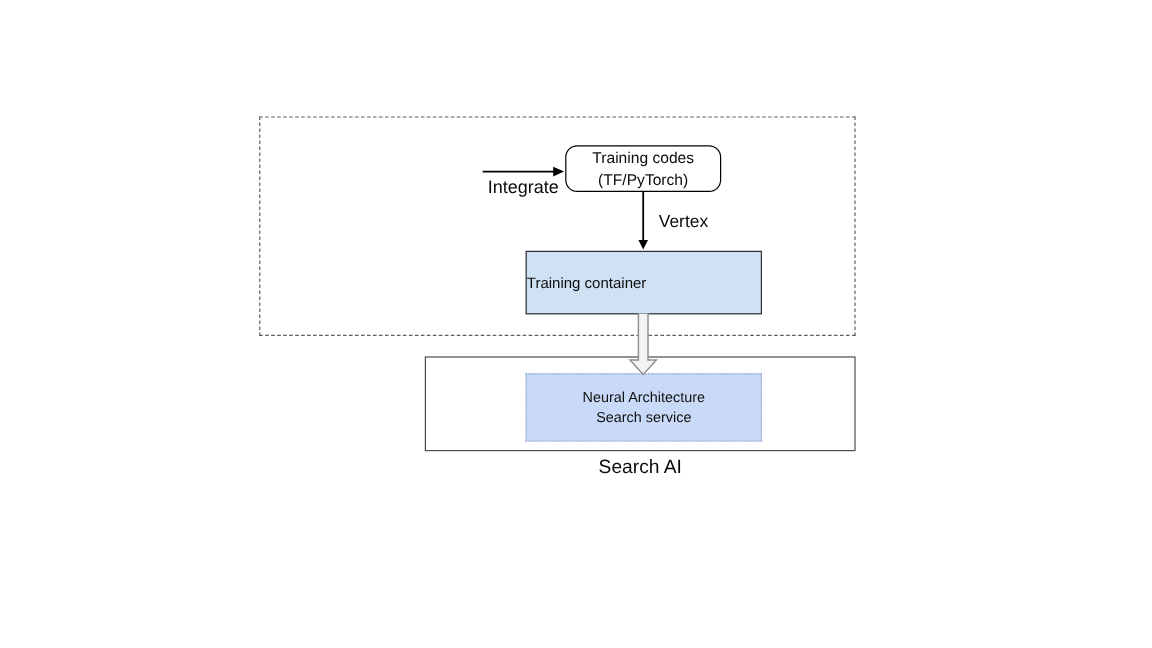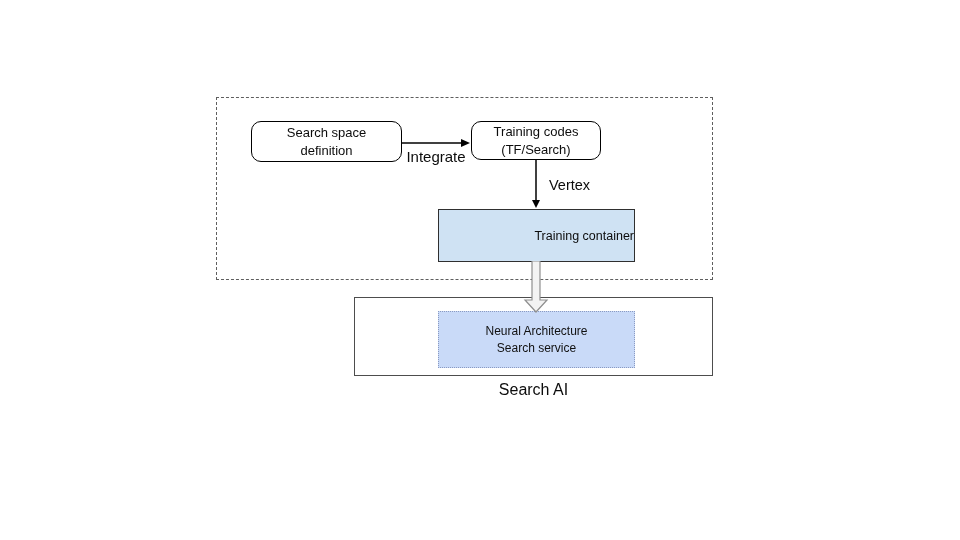--- a/index.html
+++ b/index.html
@@ -43,21 +43,21 @@
   .training-codes-box { left: 471px; top: 121px; width: 130px; height: 39px; }
 
   .training-container-box {
     left: 438px; top: 209px;
     width: 197px; height: 53px;
     background: #cfe2f3;
     border: 1px solid #2f2f2f;
     box-sizing: border-box;
     display: flex;
     align-items: center;
-    justify-content: flex-end;
+    justify-content: flex-start;
     font-size: 12.5px;
     color: #0c0c0c;
   }
 
   .vertex-box {
     left: 354px; top: 297px;
     width: 359px; height: 79px;
     background: #ffffff;
     border: 1px solid #4d4d4d;
     box-sizing: border-box;
@@ -93,28 +93,24 @@
   svg { display: block; }
   .z-top { z-index: 5; }
 </style>
 </head>
 <body>
 
 <div class="canvas">
 
   <div class="abs dashed-container"></div>
 
-  <div class="abs rounded-box search-space-box">
-    <span>Search space
-definition</span>
-  </div>
 
   <div class="abs rounded-box training-codes-box">
     <span>Training codes
-(TF/Search)</span>
+(TF/PyTorch)</span>
   </div>
 
   <svg class="abs" style="left:402px; top:137px;" width="70" height="14">
     <line x1="0" y1="6" x2="60" y2="6" stroke="#000000" stroke-width="1.5"></line>
     <polygon points="59,2 68,6 59,10" fill="#000000"></polygon>
   </svg>
   <div class="abs edge-label integrate-label">Integrate</div>
 
   <svg class="abs" style="left:529px; top:160px;" width="14" height="49">
     <line x1="7" y1="0" x2="7" y2="41" stroke="#000000" stroke-width="1.5"></line>

